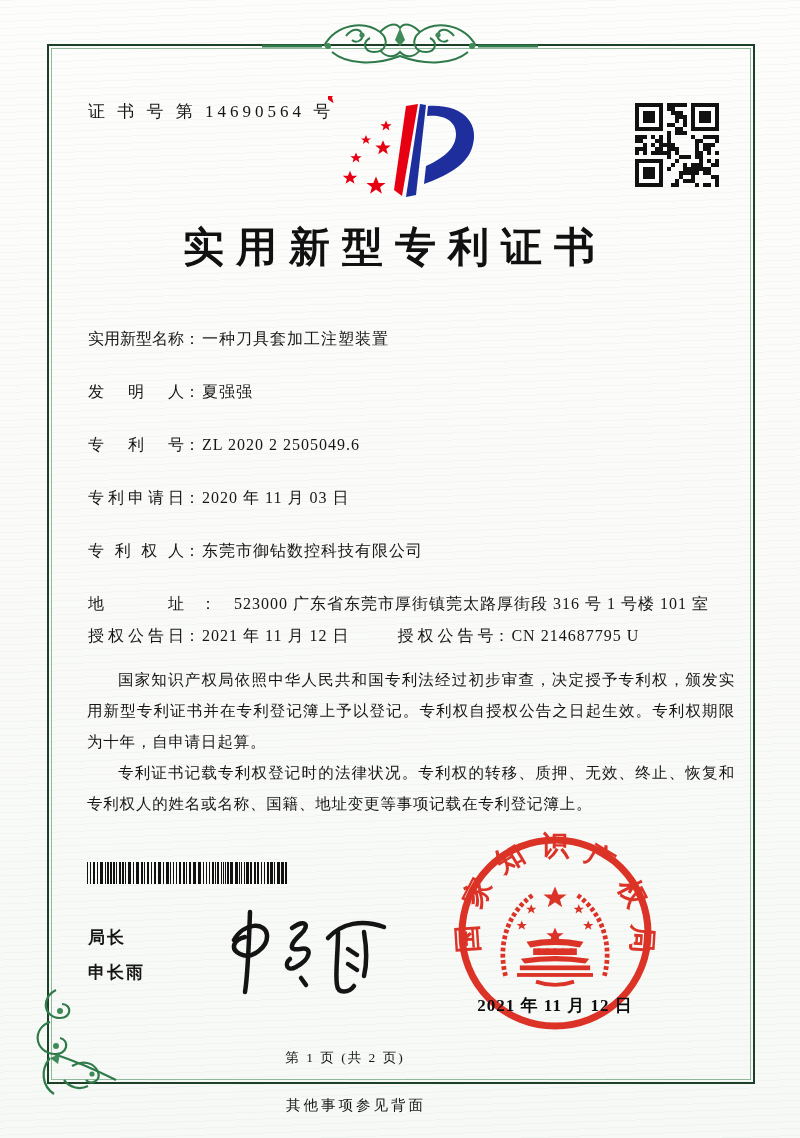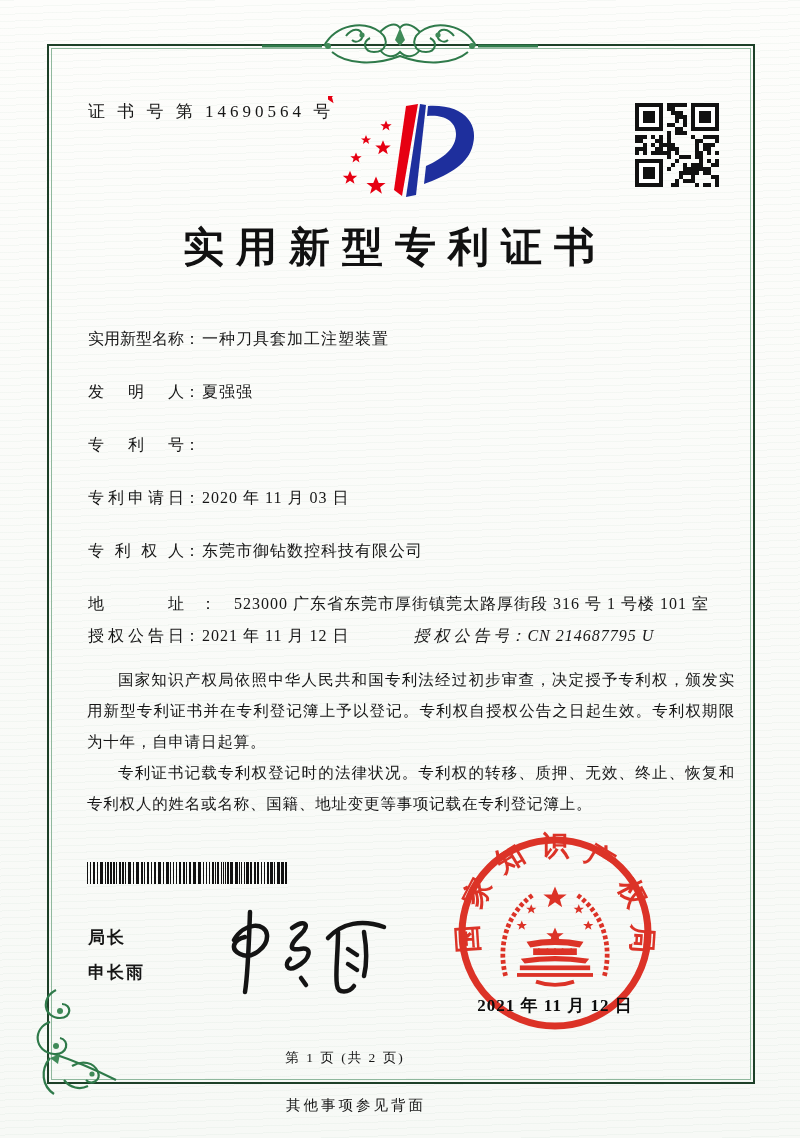--- a/index.html
+++ b/index.html
@@ -32,21 +32,21 @@
   }
   .fields{ position:absolute; left:88px; top:326px; width:642px; font-size:16px; }
   .frow{ display:flex; align-items:flex-start; margin-bottom:27px; line-height:26px;}
   .frow.tight{ margin-bottom:6px;gap:16px; }
   .flabel{
     display:inline-block; width:96px; flex:0 0 96px;
     text-align:justify; text-align-last:justify; white-space:nowrap; overflow:hidden;
   }
   .fcolon{ flex:0 0 18px; }
   .fvalue{ letter-spacing:1px; max-width:520px; }
-  .fpair2{ display:flex; margin-left:64px;font-style:italic; }
+  .fpair2{ display:flex; margin-left:48px; }
   .body-text{
     position:absolute; left:87px; top:664px; width:648px;
     font-size:15.5px; line-height:31px; letter-spacing:0.8px; text-align:justify;
   }
   .body-text p{ margin:0; text-indent:2em; }
   .barcode{ position:absolute; left:85px; top:862px; }
   .signer{ position:absolute; left:88px; top:926px; font-size:17px; font-weight:bold;
            font-family:"Liberation Sans","DejaVu Sans",sans-serif; letter-spacing:2px;}
   .signer div{ margin-bottom:12px; }
   .signature{ position:absolute; left:192px; top:902px; }
@@ -273,20 +273,21 @@
       <span class="fvalue">一种刀具套加工注塑装置</span>
     </div>
     <div class="frow">
       <span class="flabel">发　明　人</span>
       <span class="fcolon">：</span>
       <span class="fvalue">夏强强</span>
     </div>
     <div class="frow">
       <span class="flabel">专　利　号</span>
       <span class="fcolon">：</span>
+      <span class="fvalue">ZL 2020 2 2505049.6</span>
     </div>
     <div class="frow">
       <span class="flabel">专利申请日</span>
       <span class="fcolon">：</span>
       <span class="fvalue">2020 年 11 月 03 日</span>
     </div>
     <div class="frow">
       <span class="flabel">专 利 权 人</span>
       <span class="fcolon">：</span>
       <span class="fvalue">东莞市御钻数控科技有限公司</span>

